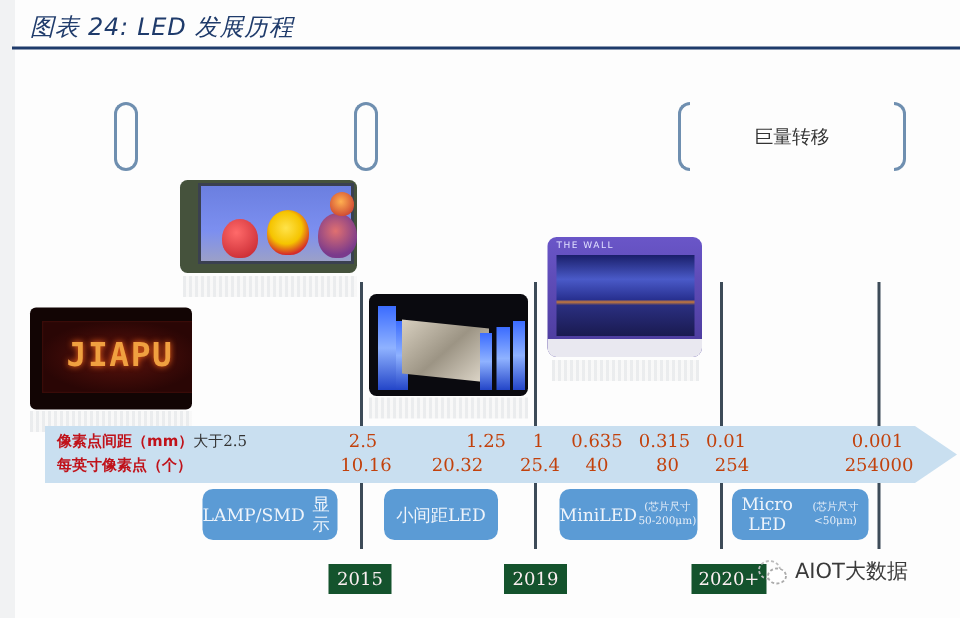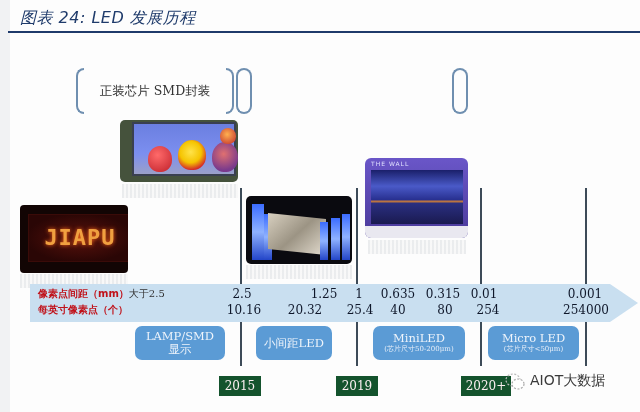--- a/index.html
+++ b/index.html
@@ -60,55 +60,55 @@
     font-family: "DejaVu Sans", sans-serif; letter-spacing: 1px; }
   .thewall .base { position: absolute; left: 0; bottom: 0; width: 100%; height: 12px; background: #e9e8f0; }
 
   
   .band { position: absolute; left: 30px; top: 284px; width: 608px; height: 38px;
     background: #c9dff0;
     clip-path: polygon(0 0, 580px 0, 608px 19px, 580px 38px, 0 38px); }
   .row-label { position: absolute; font-family: "DejaVu Sans", "Liberation Sans", sans-serif;
     font-weight: bold; font-size: 10px; color: #c0121a; white-space: nowrap; }
   .row-extra { font-family: "DejaVu Serif", serif; font-weight: normal; color: #333; }
-  .val { position: absolute; font-size: 12px; color: #0f172a; white-space: nowrap; transform: translateX(-50%); }
+  .val { position: absolute; font-size: 12px; color: #c2410c; white-space: nowrap; transform: translateX(-50%); }
 
   
   .phase { position: absolute; top: 326px; height: 34px; background: #5b9bd5; border-radius: 7px;
     color: #eef4fb; text-align: center; font-size: 11.5px; line-height: 13px;
-    display: flex; flex-direction: column; justify-content: center; align-items: center; }
+    display: flex; flex-direction: row; justify-content: center; align-items: center; }
   .phase .sub { font-size: 7px; line-height: 9px; color: #e6eef8; }
 
   
   .year { position: absolute; top: 376px; height: 20px; background: #14532d; color: #fbeff1;
     font-size: 12px; text-align: center; line-height: 20px; }
 
   .watermark { position: absolute; left: 504px; top: 372px; display: flex; align-items: flex-start; gap: 4px;
     font-family: "DejaVu Sans", sans-serif; font-size: 14px; color: #3a3a3a; }
   .wm-icon { width: 22px; height: 20px; position: relative; }
 </style>
 </head>
 <body>
 
 <div class="left-strip"></div>
 
 <div class="fig-title">图表 24:  LED 发展历程</div>
 <div class="title-rule"></div>
 
 <div class="bracket-group" style="left:76px;width:158px;">
   <div class="br l"></div>
-  <div class="br-text">正装芯片 SMD封装</div>
   <div class="br r"></div>
 </div>
 <div class="bracket-group" style="left:236px;width:176px;">
   <div class="br l"></div>
   <div class="br r"></div>
 </div>
 <div class="bracket-group" style="left:452px;width:152px;">
   <div class="br l"></div>
+  <div class="br-text">巨量转移</div>
   <div class="br r"></div>
 </div>
 
 <div class="vline" style="left:240px;top:188px;height:178px;"></div>
 <div class="vline" style="left:356px;top:188px;height:178px;"></div>
 <div class="vline" style="left:480px;top:188px;height:178px;"></div>
 <div class="vline" style="left:585px;top:188px;height:178px;"></div>
 
 <div class="photo jiapu">
   <div class="inner">

